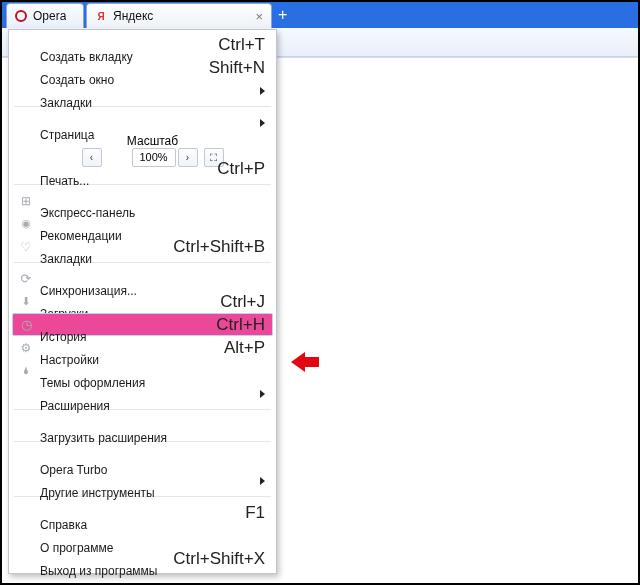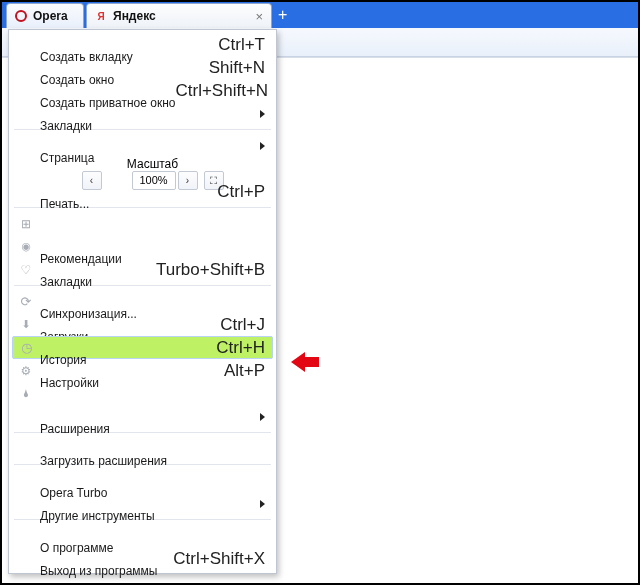--- a/index.html
+++ b/index.html
@@ -47,21 +47,21 @@
   }
   .tab.opera-tab {
     background: linear-gradient(#f9fbfe, #e9f0fb);
     width: 60px;
   }
   .tab.site-tab {
     background: linear-gradient(#fdfefe, #eef2f7);
     width: 168px;
     justify-content: flex-start;
   }
-  .tab .title { flex: 0 1 auto; white-space: nowrap; overflow: hidden; font-weight: bold; }
+  .tab .title { flex: 0 1 auto; white-space: nowrap; overflow: hidden; }
   .tab.site-tab .close {
     margin-left: auto;
     color: #777;
     font-size: 13px;
     line-height: 1;
   }
   .plus-tab {
     color: #fff;
     font-size: 16px;
     align-self: center;
@@ -110,21 +110,21 @@
   .menu-item {
     display: flex;
     align-items: center;
     height: 23px;
     padding: 0 8px 0 28px;
     color: #1a1a1a;
     position: relative;
     border-radius: 2px;
   }
   .menu-item.highlight {
-    background: #bef264;
+    background: #ec4899;
     border: 1px solid #b9d3f5;
     padding: 0 7px 0 27px;
     height: 21px;
   }
   .menu-item .label { flex: 1 1 auto; white-space: nowrap; margin-top: 24px; }
   .menu-item .accel { color: #222; font-size: 17px; }
   .menu-item .sub-arrow {
     width: 0; height: 0;
     border-top: 4px solid transparent;
     border-bottom: 4px solid transparent;
@@ -247,24 +247,20 @@
 
     <div class="menu-item">
       <span class="label">Создать вкладку</span>
       <span class="accel">Ctrl+T</span>
     </div>
     <div class="menu-item">
       <span class="label">Создать окно</span>
       <span class="accel">Shift+N</span>
     </div>
     <div class="menu-item">
-      <span class="label">Создать приватное окно</span>
-      <span class="accel">Ctrl+Shift+N</span>
-    </div>
-    <div class="menu-item">
       <span class="label">Закладки</span>
       <span class="sub-arrow"></span>
     </div>
 
     <div class="menu-sep"></div>
 
     <div class="menu-item">
       <span class="label">Страница</span>
       <span class="sub-arrow"></span>
     </div>
@@ -279,29 +275,30 @@
     </div>
     <div class="menu-item">
       <span class="label">Печать...</span>
       <span class="accel">Ctrl+P</span>
     </div>
 
     <div class="menu-sep"></div>
 
     <div class="menu-item">
       <span class="menu-icon ic-grid"></span>
+      <span class="label">Экспресс-панель</span>
     </div>
     <div class="menu-item">
       <span class="menu-icon ic-eye"></span>
       <span class="label">Рекомендации</span>
     </div>
     <div class="menu-item">
       <span class="menu-icon ic-heart"></span>
       <span class="label">Закладки</span>
-      <span class="accel">Turbo+Shift+B</span>
+      <span class="accel">Ctrl+Shift+B</span>
     </div>
 
     <div class="menu-sep"></div>
 
     <div class="menu-item">
       <span class="menu-icon ic-sync"></span>
       <span class="label">Синхронизация...</span>
     </div>
     <div class="menu-item">
       <span class="menu-icon ic-down"></span>
@@ -313,20 +310,21 @@
       <span class="label">История</span>
       <span class="accel">Ctrl+H</span>
     </div>
     <div class="menu-item">
       <span class="menu-icon ic-gear"></span>
       <span class="label">Настройки</span>
       <span class="accel">Alt+P</span>
     </div>
     <div class="menu-item">
       <span class="menu-icon ic-drop"></span>
+      <span class="label">Темы оформления</span>
     </div>
     <div class="menu-item">
       <span class="label">Расширения</span>
       <span class="sub-arrow"></span>
     </div>
 
     <div class="menu-sep"></div>
 
     <div class="menu-item">
       <span class="label">Загрузить расширения</span>
@@ -337,20 +335,24 @@
     <div class="menu-item">
       <span class="label">Opera Turbo</span>
     </div>
     <div class="menu-item">
       <span class="label">Другие инструменты</span>
       <span class="sub-arrow"></span>
     </div>
 
     <div class="menu-sep"></div>
 
+    <div class="menu-item">
+      <span class="label">Справка</span>
+      <span class="accel">F1</span>
+    </div>
     <div class="menu-item">
       <span class="label">О программе</span>
     </div>
     <div class="menu-item">
       <span class="label">Выход из программы</span>
       <span class="accel">Ctrl+Shift+X</span>
     </div>
 
   </div>
 

